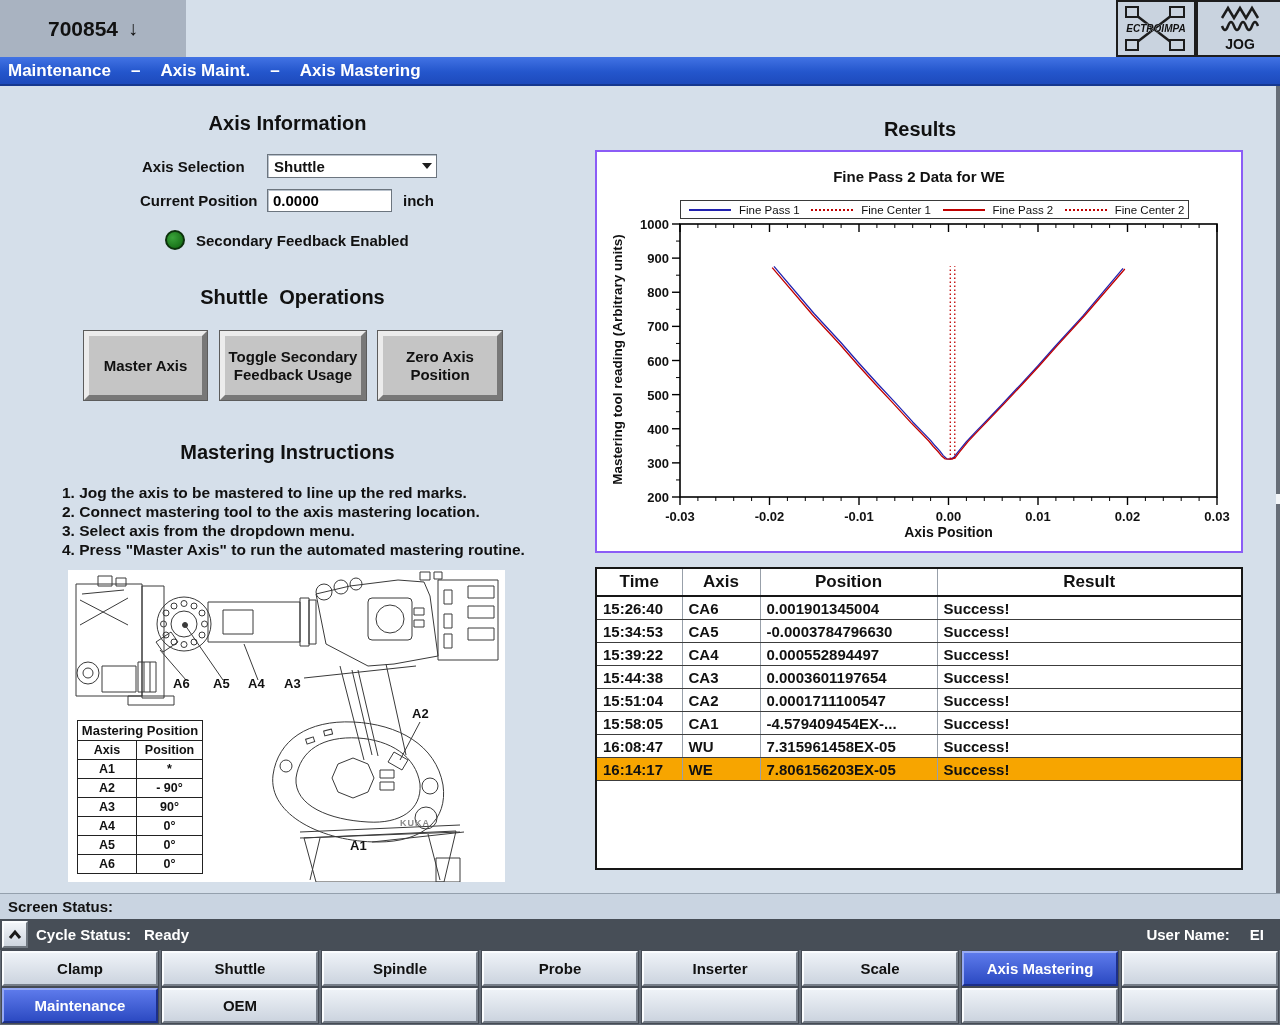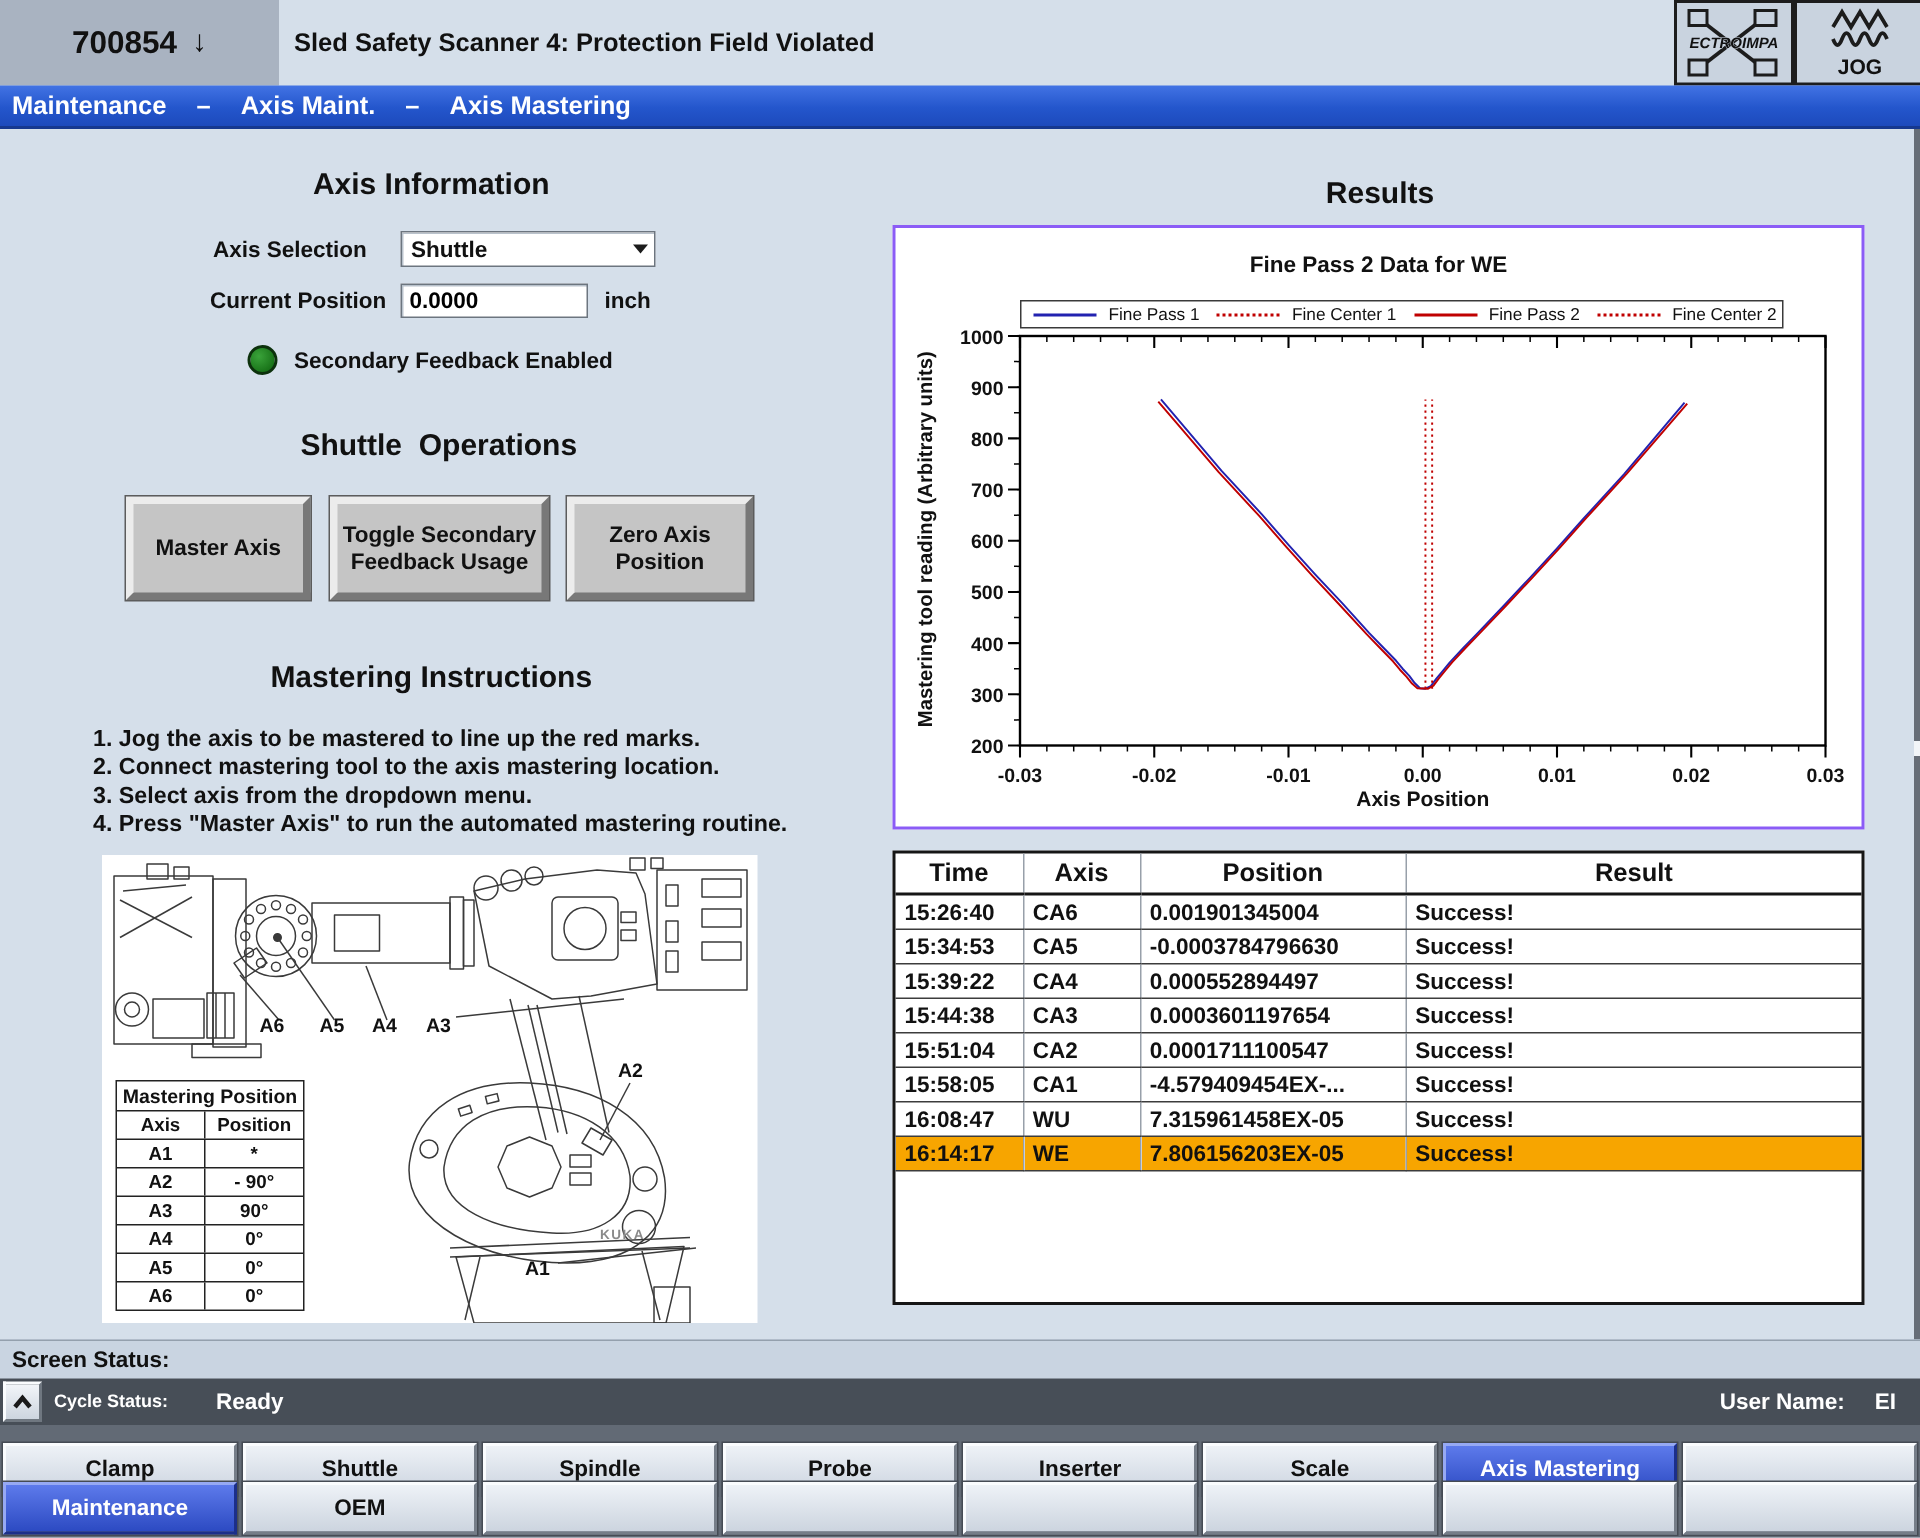--- a/index.html
+++ b/index.html
@@ -82,40 +82,39 @@
   .chev-btn{left:2px;top:921px;width:26px;height:27px;background:linear-gradient(#f2f5f9,#cdd5df);
             border:2px solid;border-color:#fafcfe #6f7780 #6f7780 #fafcfe;box-sizing:border-box;
             display:flex;align-items:center;justify-content:center;cursor:pointer;}
   .cycle-label{left:36px;top:919px;line-height:31px;}
   .cycle-value{left:144px;top:919px;line-height:31px;}
   .user-wrap{right:16px;top:919px;line-height:31px;display:flex;gap:20px;}
 
   
   .softkeys{left:0;top:950px;width:1280px;height:75px;background:#626a75;}
   .sk-row{position:absolute;left:0;width:1280px;height:35px;}
-  .sk-row.r0{top:12px;border-radius:16px;} .sk-row.r1{top:38px;}
+  .sk-row.r0{top:1px;border-radius:16px;} .sk-row.r1{top:38px;}
   .softkey{position:absolute;top:0;width:156px;height:35px;background:linear-gradient(#eef2f7,#ccd4df);
            border:2px solid;border-color:#fafcfe #757d88 #757d88 #fafcfe;box-sizing:border-box;box-shadow:0 0 0 1px #454b54;
            display:flex;align-items:center;justify-content:center;font-size:15px;font-weight:bold;cursor:pointer;}
   .softkey.active{background:linear-gradient(#5d7aeb,#2c4ac2);border-color:#96a9f3 #1c2f8a #1c2f8a #96a9f3;color:#fff;}
 
   .edge-strip{left:1276px;top:86px;width:4px;height:807px;background:#666d77;}
   .edge-notch{left:1276px;top:494px;width:4px;height:10px;background:#f2f5f8;}
 </style>
 </head>
 <body>
 
 <div id="screen">
 
   <div class="abs topbar">
     <div class="abs alarm-block">
       <span class="alarm-num">700854</span>
       <span class="alarm-arrow">↓</span>
     </div>
-    <div class="abs alert-msg">Sled Safety Scanner 4: Protection Field Violated</div>
 
     <div class="abs icon-box" style="left:1116px;width:76px;">
       <svg width="72" height="49" viewBox="0 0 72 49">
         <g stroke="#1c1c1c" stroke-width="2.5" fill="none">
           <line x1="12" y1="42" x2="56" y2="8"></line>
           <line x1="12" y1="8" x2="56" y2="42"></line>
         </g>
         <g fill="#c9d3df" stroke="#1c1c1c" stroke-width="2">
           <polygon points="50,3 64,3 64,13 50,13"></polygon>
           <polygon points="50,36 64,36 64,46 50,46"></polygon>
@@ -518,21 +517,21 @@
   <div class="abs screen-status">
     <span>Screen Status:</span>
   </div>
 
   <div class="abs darkbar"></div>
   <div class="abs chev-btn">
     <svg width="16" height="12" viewBox="0 0 16 12">
       <polyline points="3,9 8,3 13,9" fill="none" stroke="#1a1a1a" stroke-width="3"></polyline>
     </svg>
   </div>
-  <div class="abs cycle-label" style="color:#fff;font-size:12px;font-weight:bold;">Cycle Status:</div>
+  <div class="abs cycle-label" style="color:#fff;font-size:15px;font-weight:bold;">Cycle Status:</div>
   <div class="abs cycle-value" style="color:#fff;font-size:15px;font-weight:bold;">Ready</div>
   <div class="abs user-wrap" style="color:#fff;font-size:15px;font-weight:bold;">
     <span>User Name:</span>
     <span>EI</span>
   </div>
 
   <div class="abs softkeys">
       <div class="sk-row r0">
         <div class="softkey" style="left: 2px;">
           <span>Clamp</span>

